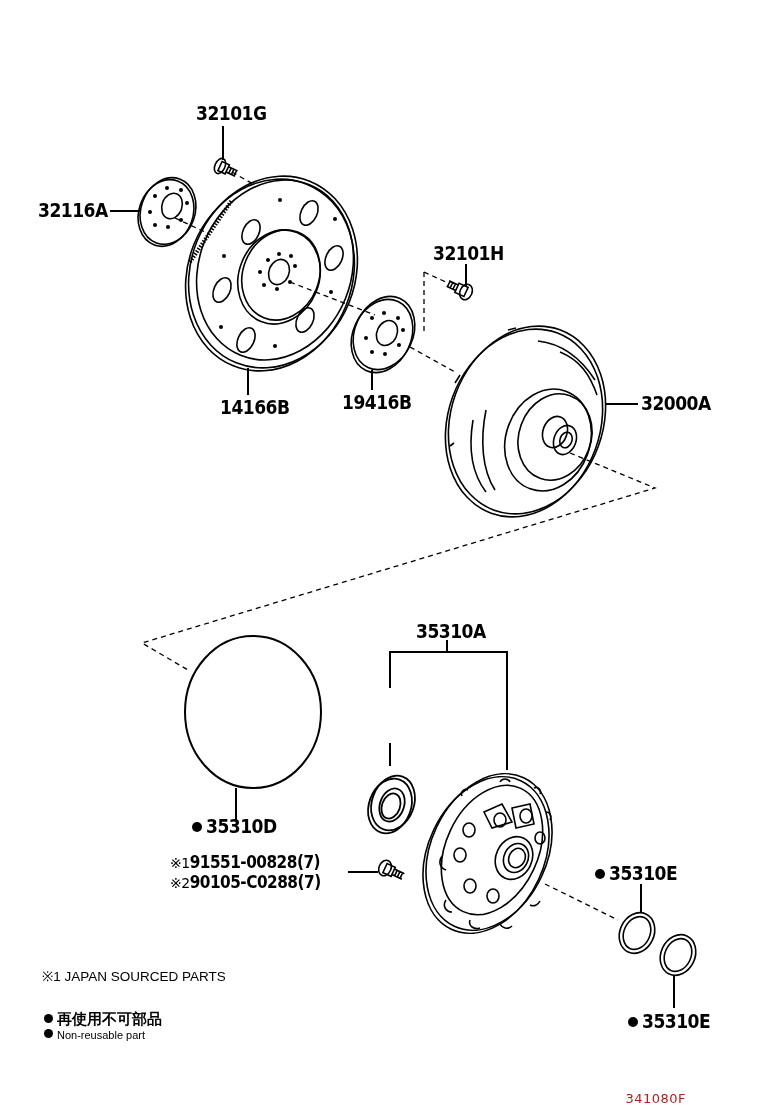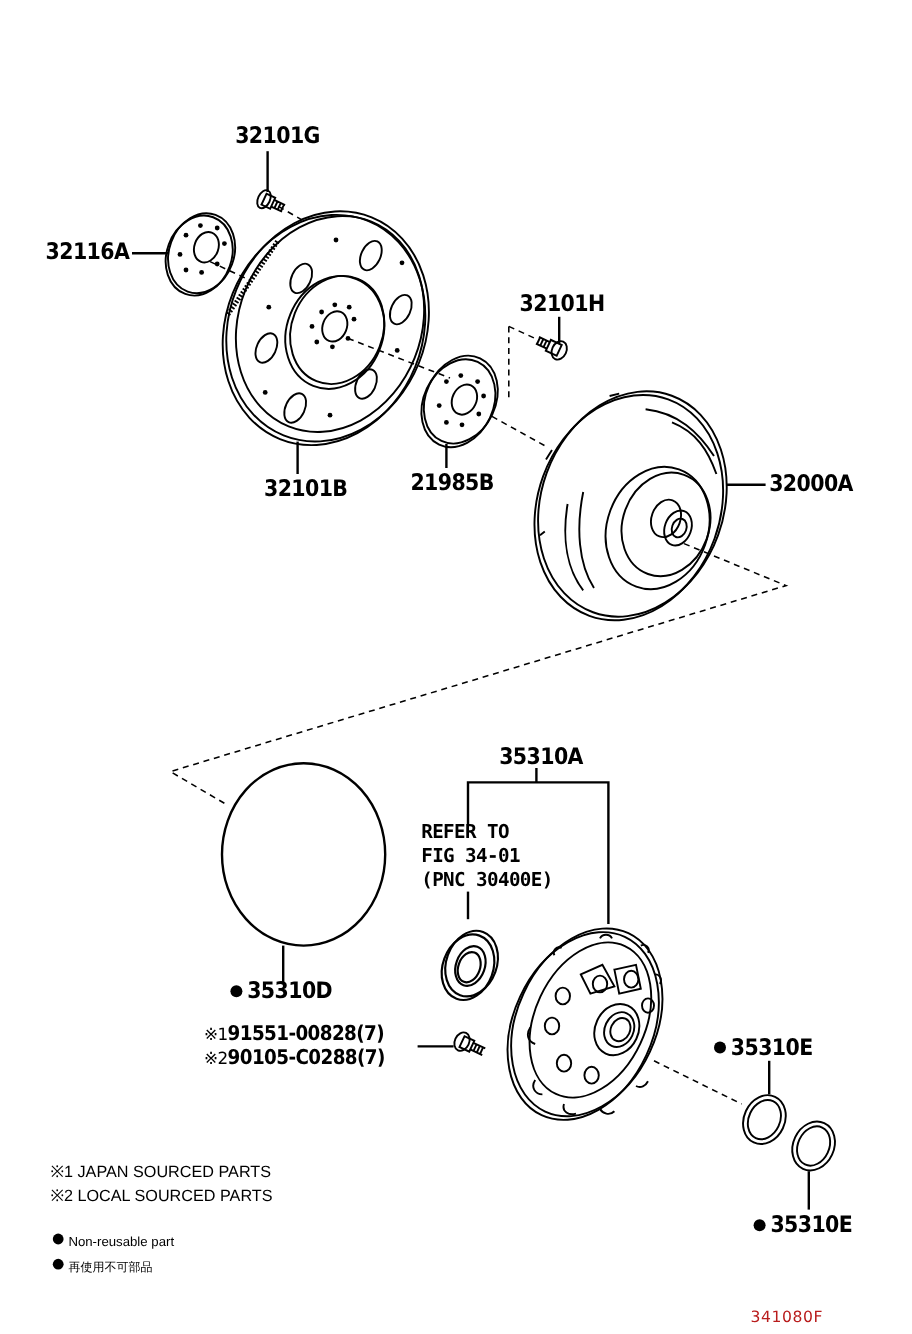--- a/index.html
+++ b/index.html
@@ -181,52 +181,46 @@
     <ellipse cx="637" cy="933" rx="13" ry="17" transform="rotate(25 637 933)"></ellipse>
   </g>
   <g>
     <ellipse cx="678" cy="955" rx="17" ry="21" transform="rotate(25 678 955)"></ellipse>
     <ellipse cx="678" cy="955" rx="13" ry="17" transform="rotate(25 678 955)"></ellipse>
   </g>
 </svg>
 
 <div class="lbl" style="left:196px;top:104px;">32101G</div>
 <div class="lbl" style="left:38px;top:201px;">32116A</div>
-<div class="lbl" style="left:220px;top:398px;">32101B</div>
+<div class="lbl" style="left:220px;top:398px;">14166B</div>
 <div class="lbl" style="left:433px;top:244px;">32101H</div>
-<div class="lbl" style="left:342px;top:393px;">21985B</div>
+<div class="lbl" style="left:342px;top:393px;">19416B</div>
 <div class="lbl" style="left:641px;top:394px;">32000A</div>
 <div class="lbl" style="left:416px;top:622px;">35310A</div>
 
 <div class="lbl" style="left:192px;top:817px;">
   <span class="dot"></span><span>35310D</span>
 </div>
 <div class="lbl" style="left:595px;top:864px;">
   <span class="dot"></span><span>35310E</span>
 </div>
 <div class="lbl" style="left:628px;top:1012px;">
   <span class="dot"></span><span>35310E</span>
 </div>
 
-<div class="mono" style="left:351px;top:683px;">
-  <div>REFER TO</div>
-  <div>FIG 34-01</div>
-  <div>(PNC 30400E)</div>
-</div>
 
 <div class="lbl" style="left:170px;top:854px;font-size:17px;">
   <span class="kome">※1</span><span>91551-00828</span><span>(7)</span>
 </div>
 <div class="lbl" style="left:170px;top:874px;font-size:17px;">
   <span class="kome">※2</span><span>90105-C0288</span><span>(7)</span>
 </div>
 
 <div class="note" style="left:42px;top:967px;text-align:right;">※1 JAPAN SOURCED PARTS</div>
-<div class="note" style="left:42px;top:987px;">※2 LOCAL SOURCED PARTS</div>
-<div class="note" style="left:44px;top:1047px;font-size:10px;">
+<div class="note" style="left:44px;top:1009px;font-size:15px;font-weight:bold;">
   <span class="dot" style="width:9px;height:9px;"></span><span>再使用不可部品</span>
 </div>
 <div class="note" style="left:44px;top:1026px;font-size:11px;">
   <span class="dot" style="width:9px;height:9px;"></span><span>Non-reusable part</span>
 </div>
 
 <div class="ref">341080F</div>
 </div>
 
 </body></html>

